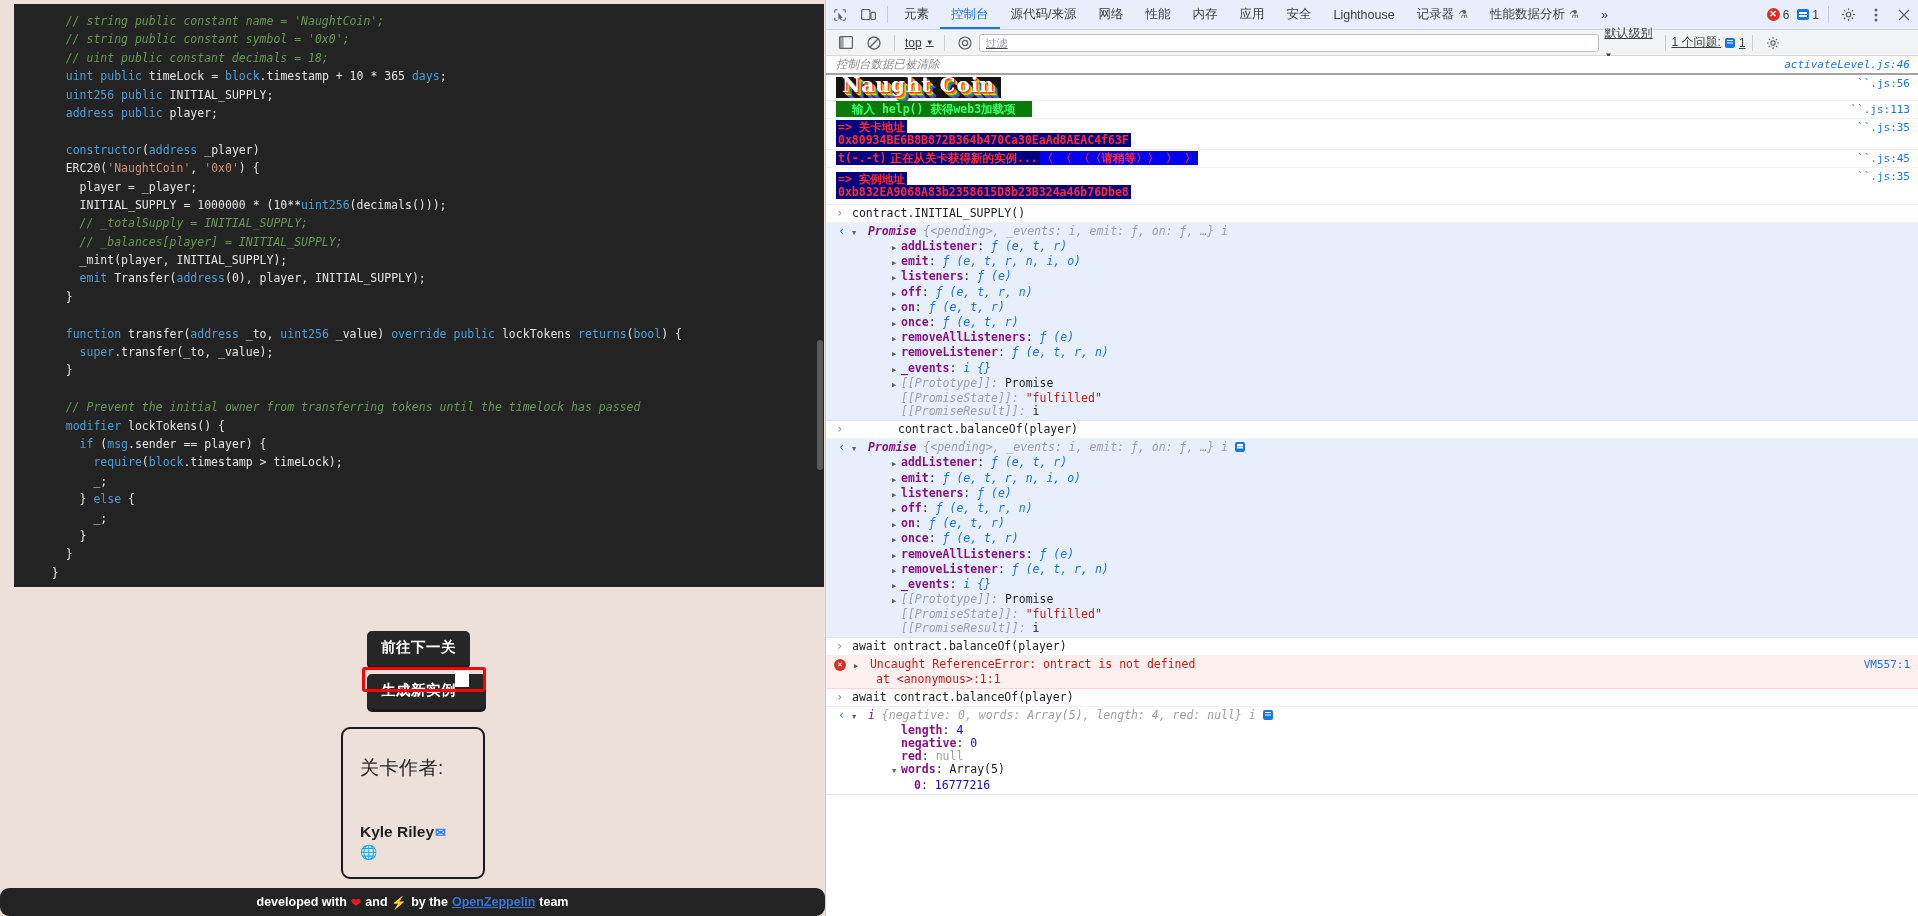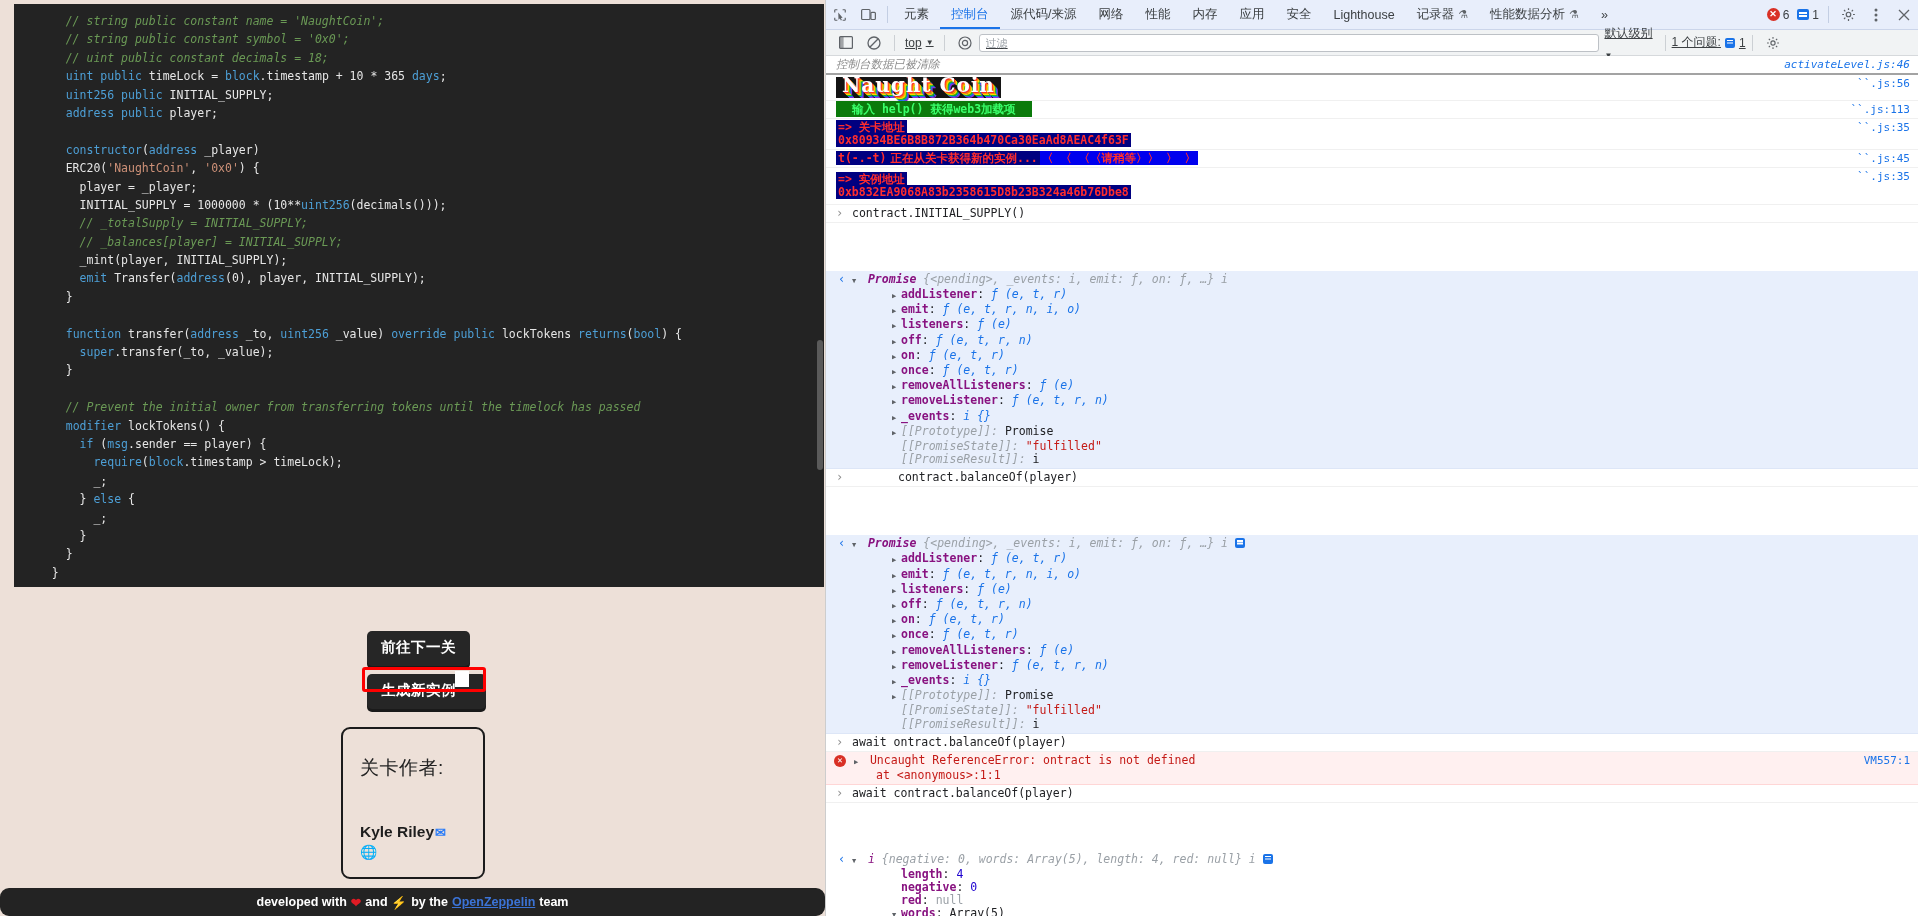--- a/index.html
+++ b/index.html
@@ -217,21 +217,21 @@
       4px 4px 0 #18c018, 5px 5px 0 #1a73e8, 6px 6px 0 #8a2be2;
   }
   .hl-green { background:#0b7a0b; color:#39ff6a; padding: 1px 16px; font-weight:700;}
   .hl-navy  { background:#000080; color:#ff2d2d; padding: 0px 2px; font-weight:700; }
   .hl-blue  { background:#0000ee; color:#ff2d2d; padding: 0px 2px; font-weight:700;}
 
   .prompt::before {
     content: "\203A"; color:#8d8d8d; position:absolute; left:10px; top:2px; font-size: 12px;
   }
   .c-row.prompt { padding-left: 26px; color: #202124; }
-  .retval { background: #e8effc; padding: 2px 8px 2px 26px; position: relative; border-bottom:1px solid #dde6f7;margin-top:48px;}
+  .retval { background: #e8effc; padding: 2px 8px 2px 26px; position: relative; border-bottom:1px solid #dde6f7;}
   .retval::before {
     content:"\2039"; color:#1a73e8; position:absolute; left:12px; top:2px; font-size:12px;
   }
   .tri { display:inline-block; width:9px; color:#5f6368; cursor:pointer; }
   .tri.open::before{ content:"\25BC"; font-size:7px; }
   .tri.closed::before{ content:"\25B6"; font-size:7px; }
   .k-obj { color:#881280; font-style: italic; font-weight:700;}
   .k-prop { color:#881280; font-weight:700; }
   .k-meta { color:#9aa0a6; font-style: italic; }
   .k-fn { color:#1a73e8; font-style: italic; }

